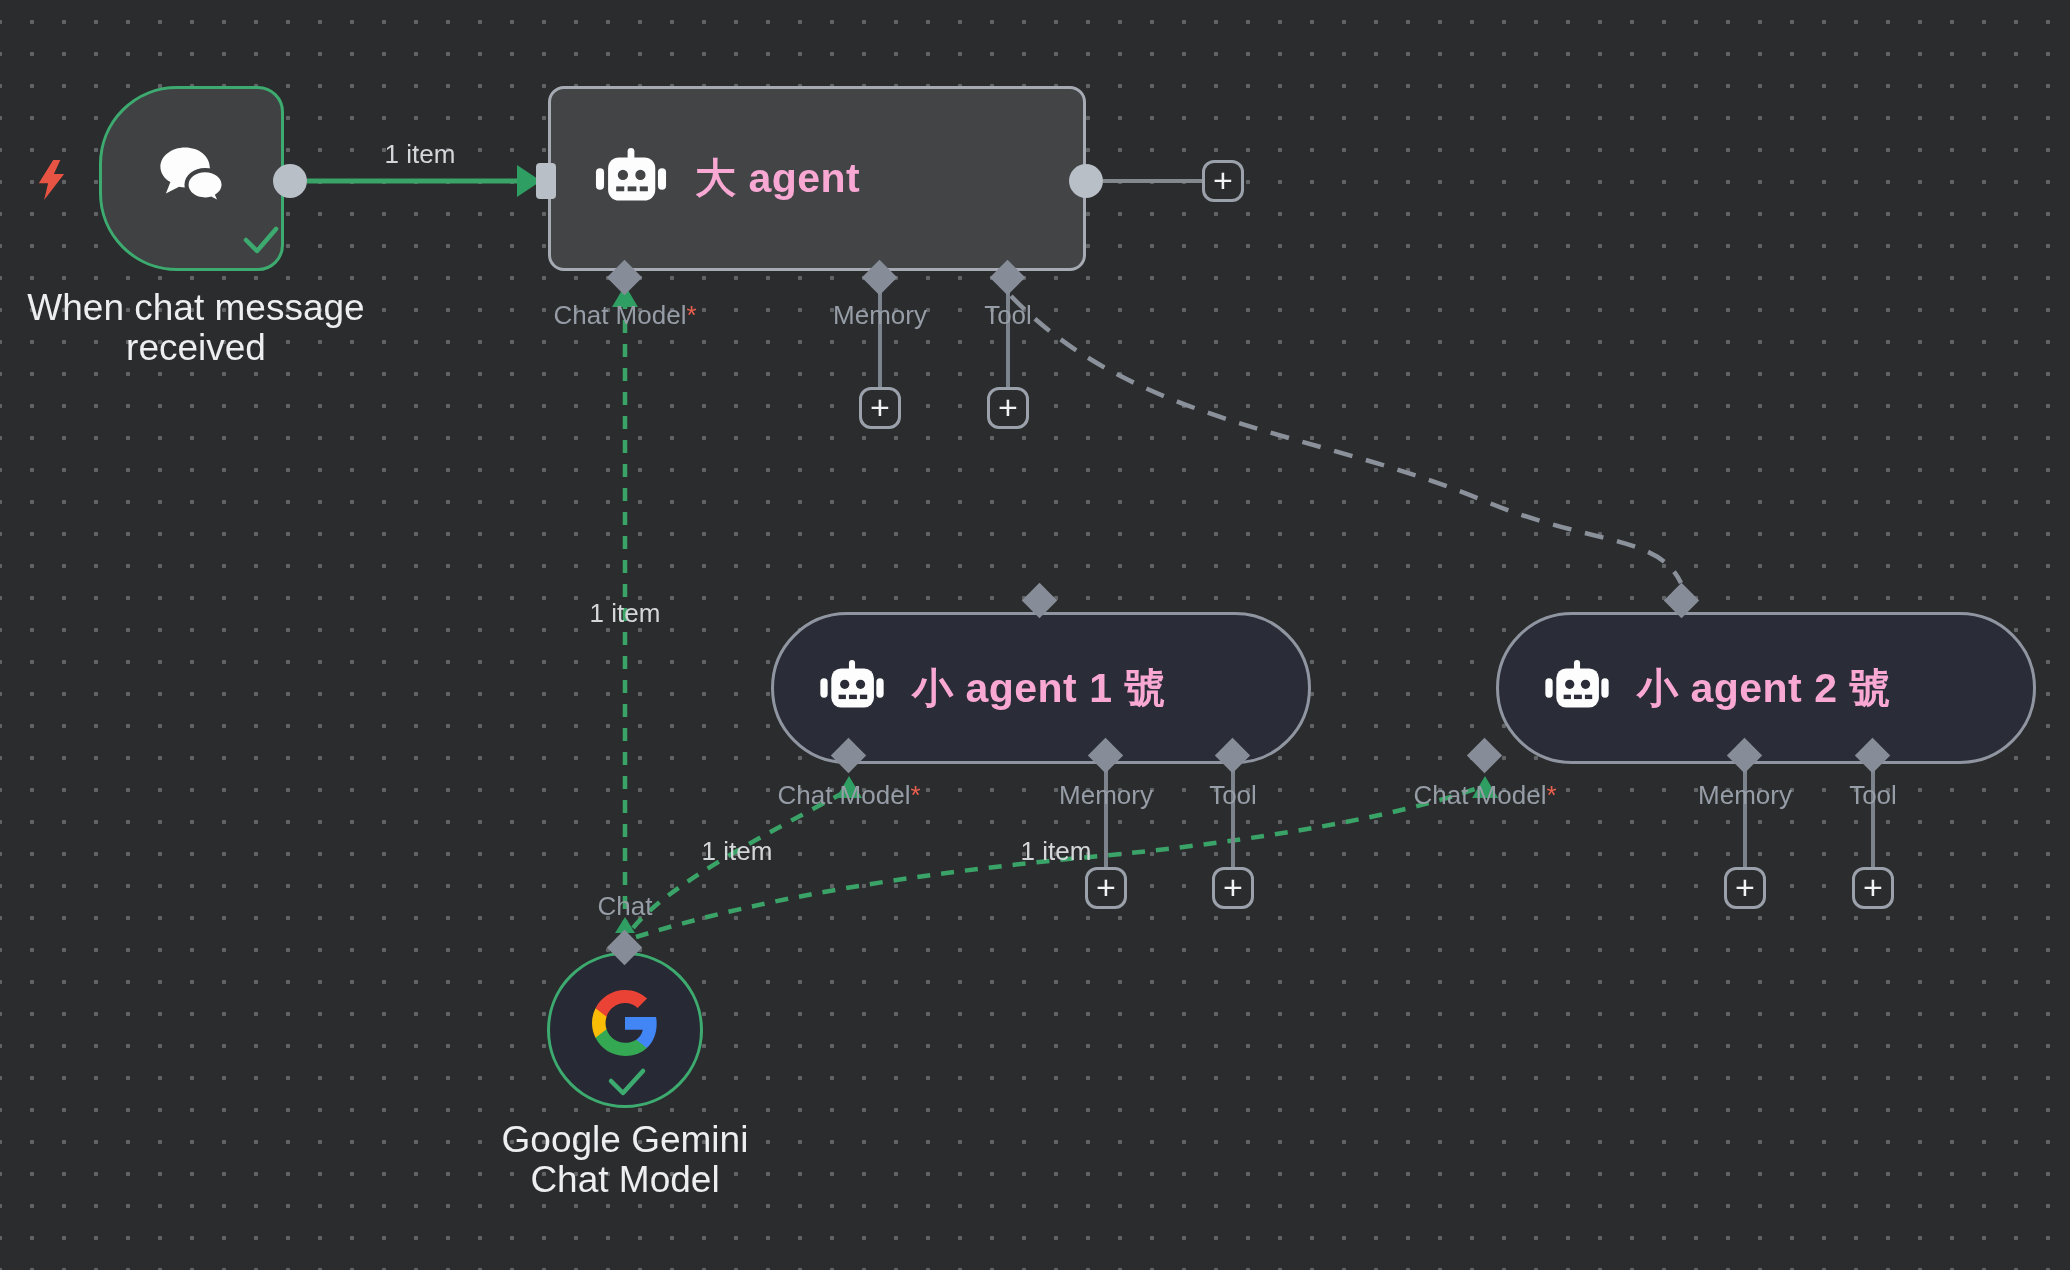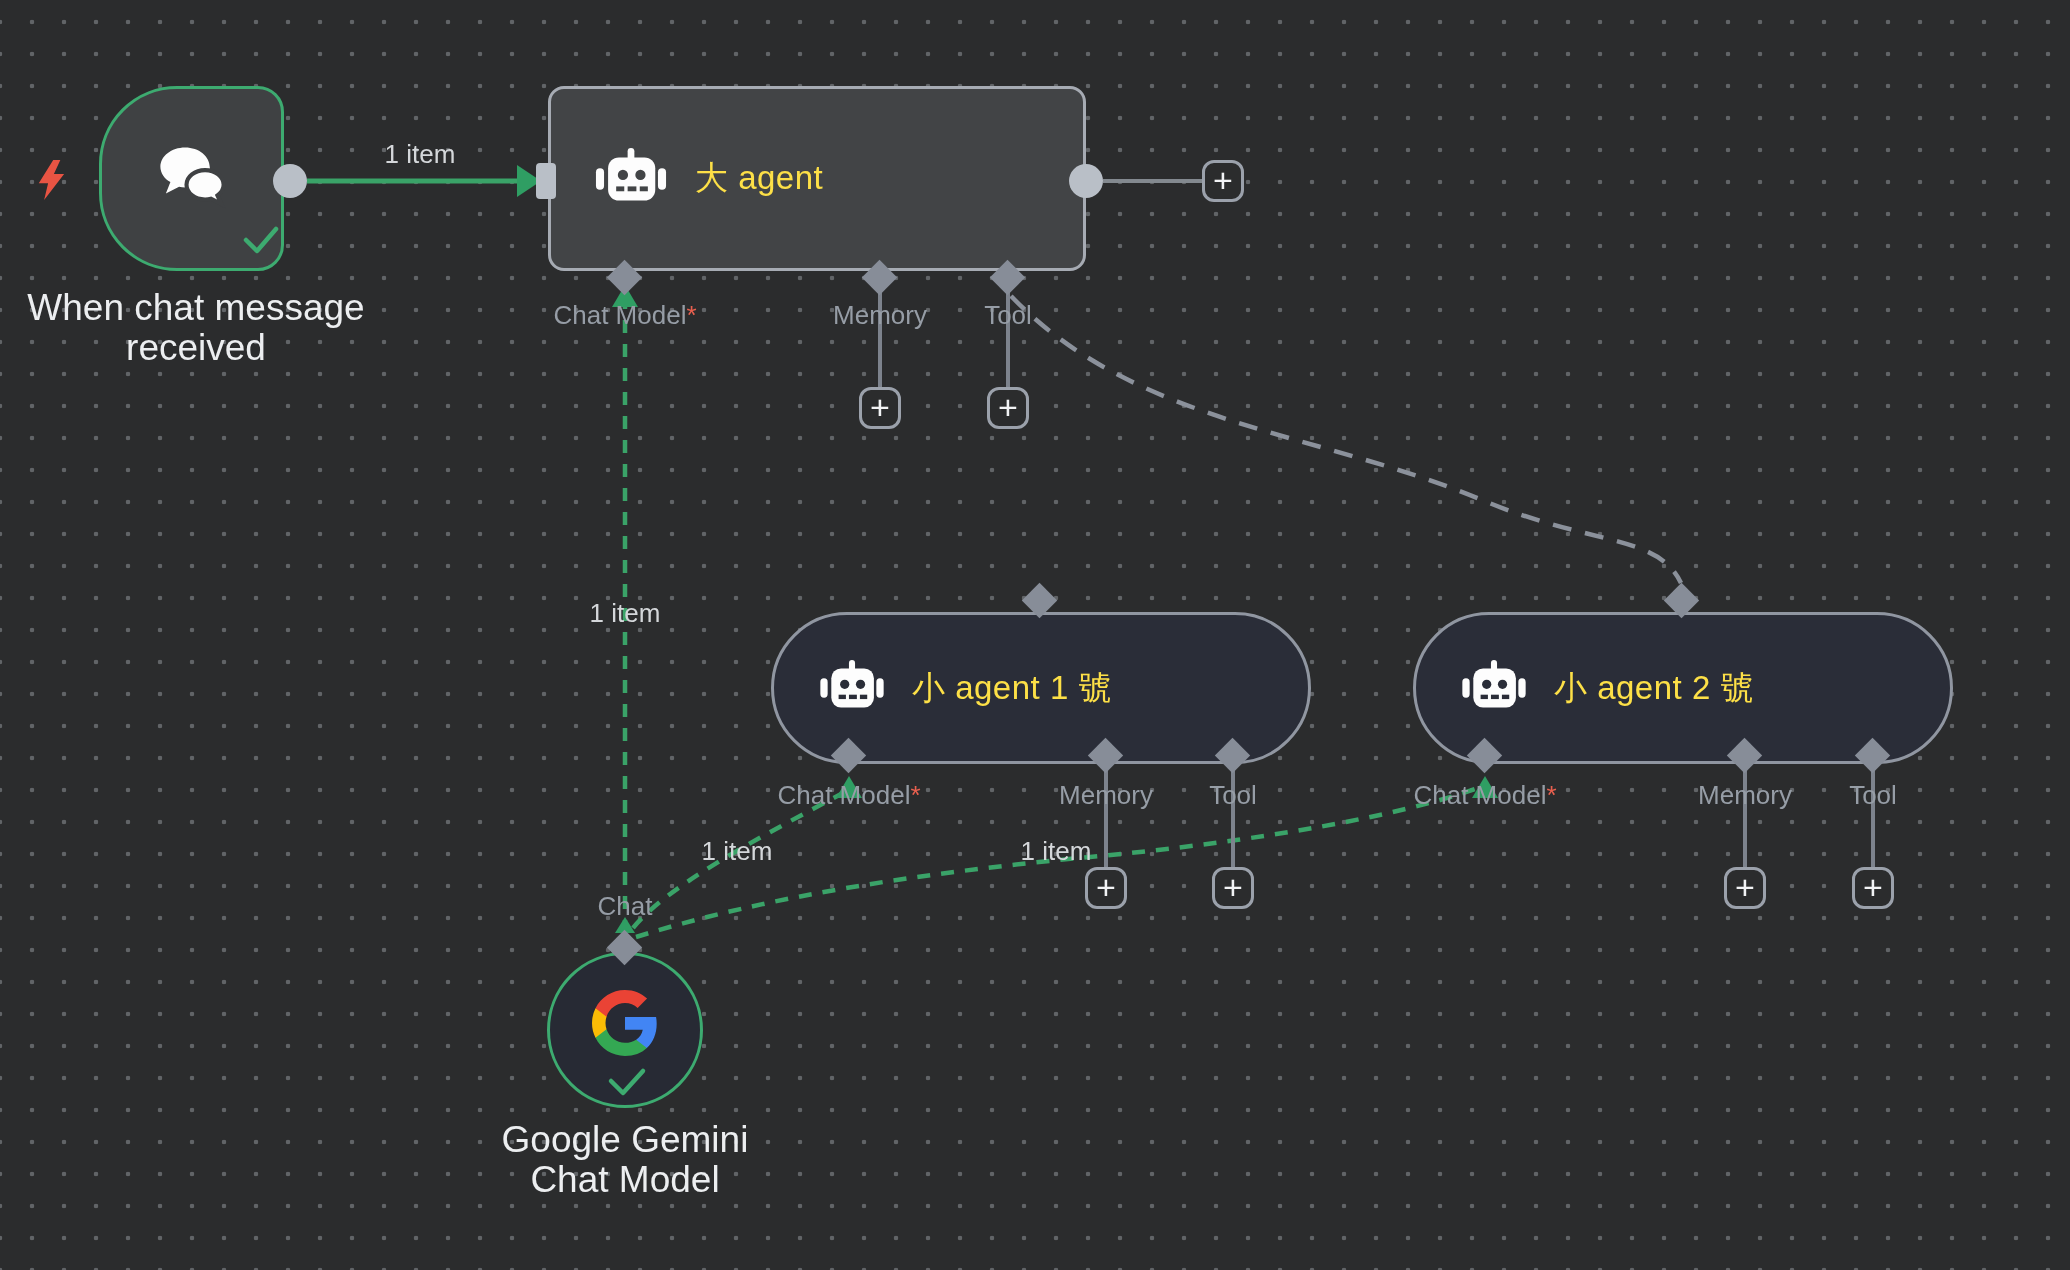--- a/index.html
+++ b/index.html
@@ -25,27 +25,27 @@
     left:548px;top:86px;width:538px;height:185px;
     background:#424446;border:3px solid #a6abb3;border-radius:16px;
     padding-left:44px;gap:28px;
   }
   .pill{
     width:540px;height:152px;top:601px;
     background:#2a2d38;border:3px solid #9096a1;border-radius:80px;
     padding-left:46px;gap:28px;margin-top:11px;
   }
   .pill-1{left:771px;}
-  .pill-2{left:1413px;}
+  .pill-2{left:1496px;}
   .node-circle{
     left:547px;top:952px;width:156px;height:156px;
     background:#272a34;border:3px solid #3dab70;border-radius:50%;
     justify-content:center;
   }
-  .node-title{color:#fde047;font-size:33px;font-weight:400;letter-spacing:.5px;white-space:nowrap;}
+  .node-title{color:#f9a8d4;font-size:41px;font-weight:700;letter-spacing:.5px;white-space:nowrap;}
   .robot{width:72px;height:62px;flex:0 0 auto;}
   .node-rect .hole{fill:#424446;}
   .pill .hole{fill:#2a2d38;}
   
   .node-label{color:#eceef0;font-size:37px;line-height:40px;text-align:center;font-weight:400;}
   .port-label{color:#969da6;font-size:26px;text-align:center;white-space:nowrap;}
   .req{color:#e9604f;}
   .edge-label{color:#d4d7da;font-size:26px;text-align:center;white-space:nowrap;}
   
   .diamond{position:absolute;width:25px;height:25px;background:#878d98;transform:rotate(45deg);}

